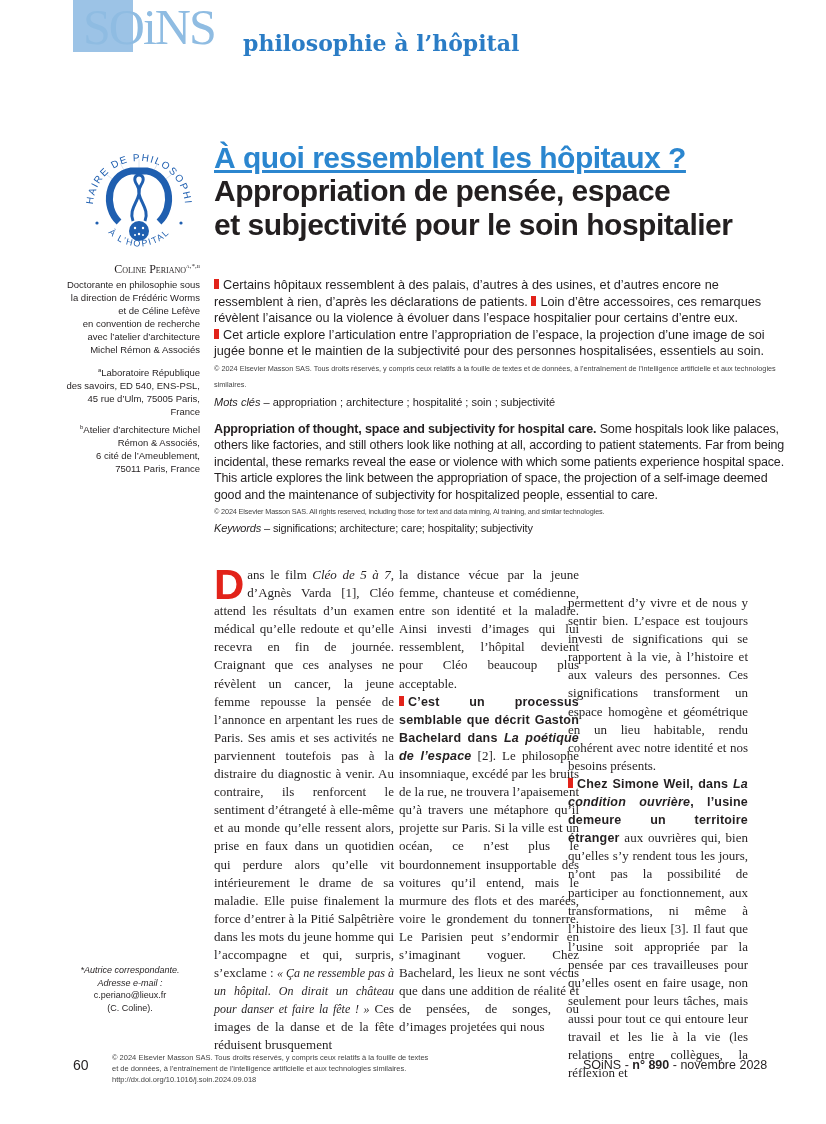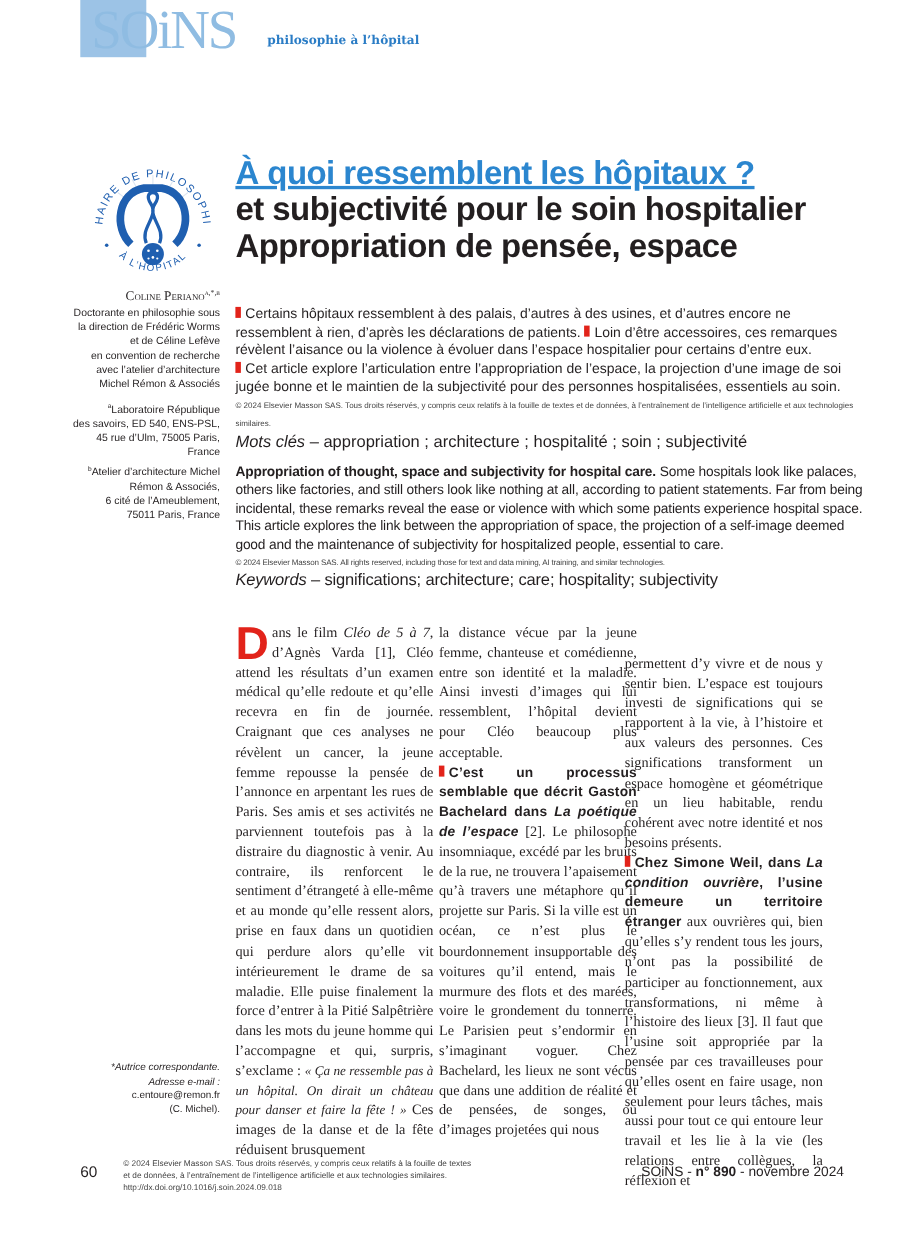--- a/index.html
+++ b/index.html
@@ -13,21 +13,21 @@
     .logo-bg {
       position: absolute; left: 0; top: 0; width: 60px; height: 52px; background: #9cc3e6;
     }
     .logo-text {
       position: absolute; left: 10px; top: 2px;
       font-family: "Liberation Serif", serif; font-size: 50px; line-height: 50px;
       color: #8fbce2; letter-spacing: -2px;
     }
     .section-title {
       position: absolute; left: 243px; top: 30px;
-      font-family: "DejaVu Serif", serif; font-weight: bold; font-size: 11px; color: #2a7cc5;
+      font-family: "DejaVu Serif", serif; font-weight: bold; font-size: 22px; color: #2a7cc5;
     }
 
     
     .chair-logo { position: absolute; left: 75px; top: 137px; width: 128px; height: 118px; }
 
     
     .title-block { position: absolute; left: 214px; top: 141px; width: 560px; }
     .title-blue {
       font-family: "Liberation Sans", sans-serif; font-weight: bold; font-size: 30px;
       line-height: 33px; color: #2b86cf; letter-spacing: -0.5px; text-decoration: underline;
@@ -36,28 +36,28 @@
       font-family: "Liberation Sans", sans-serif; font-weight: bold; font-size: 30px;
       line-height: 34px; color: #231f20; letter-spacing: -0.5px;
     }
 
     
     .left-col { position: absolute; left: 60px; top: 260px; width: 140px; text-align: right; font-size: 9.5px; line-height: 13px; color: #231f20; }
     .author-name { font-family: "Liberation Serif", serif; font-size: 12px; font-variant: small-caps; margin-bottom: 2px; }
     .author-name sup { font-size: 7px; }
     .affil { margin-top: 8px; }
     .affil-item { margin-bottom: 3px; }
-    .corresp { position: absolute; left: 60px; top: 964px; width: 140px; text-align: right; font-size: 9px; line-height: 12.5px; }
+    .corresp { position: absolute; left: 60px; top: 964px; width: 140px; text-align: center; font-size: 9px; line-height: 12.5px; }
     .corresp em { font-style: italic; }
 
     
     .abstract-fr { position: absolute; left: 214px; top: 277px; width: 572px; font-size: 12.7px; line-height: 16.6px; color: #231f20; }
     .red-mark { display: inline-block; width: 5px; height: 10px; background: #e2231a; margin-right: 4px; vertical-align: 0px; }
     .copyright-small { font-size: 7.3px; line-height: 16px; color: #444; margin-top: 1px; }
-    .keywords { font-size: 15px; line-height: 14px; margin-top: 2px; }
+    .keywords { font-size: 11px; line-height: 14px; margin-top: 2px; }
     .keywords em { font-style: italic; }
 
     .abstract-en { position: absolute; left: 214px; top: 421px; width: 572px; font-size: 12.5px; line-height: 16.4px; color: #231f20; letter-spacing: -0.15px; }
     .abstract-en .bold { font-weight: bold; }
 
     
     .body-col {
       position: absolute; top: 566px; width: 180px;
       font-family: "Liberation Serif", serif; font-size: 13px; line-height: 18.1px; color: #231f20;
       text-align: justify;
@@ -117,22 +117,22 @@
       <circle cx="60" cy="91" r="1.2"></circle>
       <circle cx="68" cy="91" r="1.2"></circle>
       <circle cx="64" cy="97" r="1.2"></circle>
       <circle cx="60" cy="98" r="1"></circle>
       <circle cx="68" cy="98" r="1"></circle>
     </g>
 </svg>
 
 <div class="title-block">
   <div class="title-blue">À quoi ressemblent les hôpitaux ?</div>
+  <div class="title-black">Appropriation de pensée, espace</div>
   <div class="title-black">et subjectivité pour le soin hospitalier</div>
-  <div class="title-black">Appropriation de pensée, espace</div>
 </div>
 
 <div class="left-col">
   <div class="author-name"><span>Coline Periano</span><sup>a,*,b</sup></div>
   <div>
     <div>Doctorante en philosophie sous</div>
     <div>la direction de Frédéric Worms</div>
     <div>et de Céline Lefève</div>
     <div>en convention de recherche</div>
     <div>avec l’atelier d’architecture</div>
@@ -150,22 +150,22 @@
       <div>Rémon &amp; Associés,</div>
       <div>6 cité de l’Ameublement,</div>
       <div>75011 Paris, France</div>
     </div>
   </div>
 </div>
 
 <div class="corresp">
   <div><em>*Autrice correspondante.</em></div>
   <div><em>Adresse e-mail :</em></div>
-  <div>c.entoure@remon.fr</div>
-  <div>(C. Michel).</div>
+  <div>c.periano@lieux.fr</div>
+  <div>(C. Coline).</div>
 </div>
 
 <div class="abstract-fr">
   <div>
     <span class="red-mark"></span><span>Certains hôpitaux ressemblent à des palais, d’autres à des usines, et d’autres encore ne ressemblent à rien, d’après les déclarations de patients.</span>
     <span class="red-mark"></span><span>Loin d’être accessoires, ces remarques révèlent l’aisance ou la violence à évoluer dans l’espace hospitalier pour certains d’entre eux.</span><br>
     <span class="red-mark"></span><span>Cet article explore l’articulation entre l’appropriation de l’espace, la projection d’une image de soi jugée bonne et le maintien de la subjectivité pour des personnes hospitalisées, essentiels au soin.</span>
   </div>
   <div class="copyright-small">© 2024 Elsevier Masson SAS. Tous droits réservés, y compris ceux relatifs à la fouille de textes et de données, à l’entraînement de l’intelligence artificielle et aux technologies similaires.</div>
   <div class="keywords"><em>Mots clés</em><span> – appropriation ; architecture ; hospitalité ; soin ; subjectivité</span></div>
@@ -191,14 +191,14 @@
   <p><span class="red-mark"></span><span class="sub-head"><span>Chez Simone Weil, dans </span><em>La condition ouvrière</em><span>, l’usine demeure un territoire étranger</span></span><span> aux ouvrières qui, bien qu’elles s’y rendent tous les jours, n’ont pas la possibilité de participer au fonctionnement, aux transformations, ni même à l’histoire des lieux [3]. Il faut que l’usine soit appropriée par la pensée par ces travailleuses pour qu’elles osent en faire usage, non seulement pour leurs tâches, mais aussi pour tout ce qui entoure leur travail et les lie à la vie (les relations entre collègues, la réflexion et</span></p>
 </div>
 
 <div class="page-num">60</div>
 <div class="footer-copy">
   <div>© 2024 Elsevier Masson SAS. Tous droits réservés, y compris ceux relatifs à la fouille de textes</div>
   <div>et de données, à l’entraînement de l’intelligence artificielle et aux technologies similaires.</div>
   <div>http://dx.doi.org/10.1016/j.soin.2024.09.018</div>
 </div>
 <div class="footer-issue">
-  <span>SOiNS</span><span> - </span><span class="b">n° 890</span><span> - </span><span>novembre 2024</span>
+  <span>SOiNS</span><span> - </span><span class="b">n° 890</span><span> - </span><span>novembre 2028</span>
 </div>
 
 </body></html>

